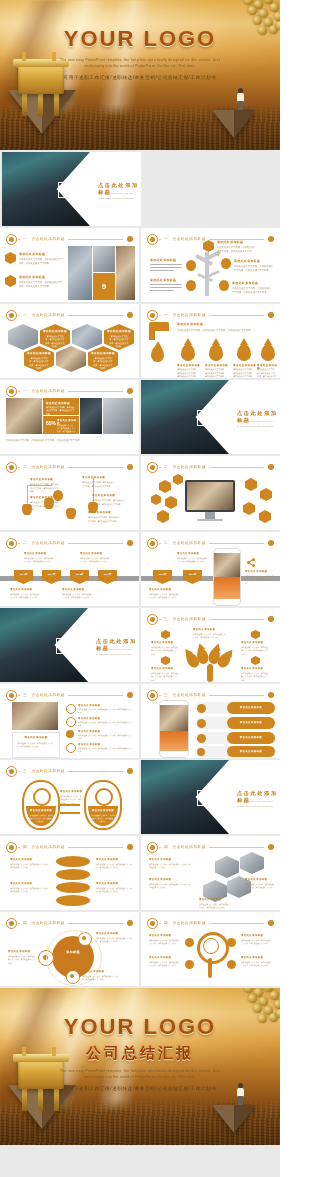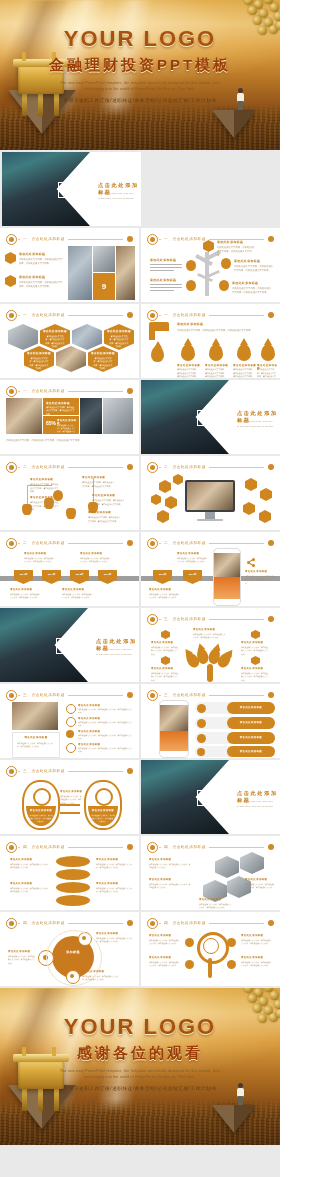--- a/index.html
+++ b/index.html
@@ -144,21 +144,20 @@
       </div>
     <div class="ding"></div>
     <div class="tri small"></div>
     <div class="person">
       <div class="h"></div>
         <div class="b"></div>
         <div class="l"></div>
     </div>
     <div class="ctext">
       <div class="logo">YOUR LOGO</div>
-      <div class="cn-title">金融理财投资PPT模板</div>
       <div class="en-sub" style="margin:6px 58px 0 58px">The new easy PowerPoint template, the hot-plate specifically designed for this animal. Just exchanging into the world of PowerPoint. Do like art. That limit.</div>
       <div class="cn-sub">可用于述职工作汇报/述职转达/商务营销/公司总结汇报/工作计划书</div>
     </div>
   </div>
   <div class="rowgap"></div>
 
   <div class="row">
     <div class="gut"></div>
     <div class="sec">
       <div class="img"></div>
@@ -702,19 +701,19 @@
       </div>
     <div class="ding"></div>
     <div class="tri small"></div>
     <div class="person">
       <div class="h"></div>
         <div class="b"></div>
         <div class="l"></div>
     </div>
     <div class="ctext">
       <div class="logo">YOUR LOGO</div>
-      <div class="cn-title">感谢各位的观看</div>
+      <div class="cn-title">公司总结汇报</div>
       <div class="en-sub" style="margin:6px 58px 0 58px">The new easy PowerPoint template, the hot-plate specifically designed for this animal. Just exchanging into the world of PowerPoint. Do like art. That limit.</div>
       <div class="cn-sub">可用于述职工作汇报/述职转达/商务营销/公司总结汇报/工作计划书</div>
     </div>
   </div>
 
 </div>
 
 </body></html>

